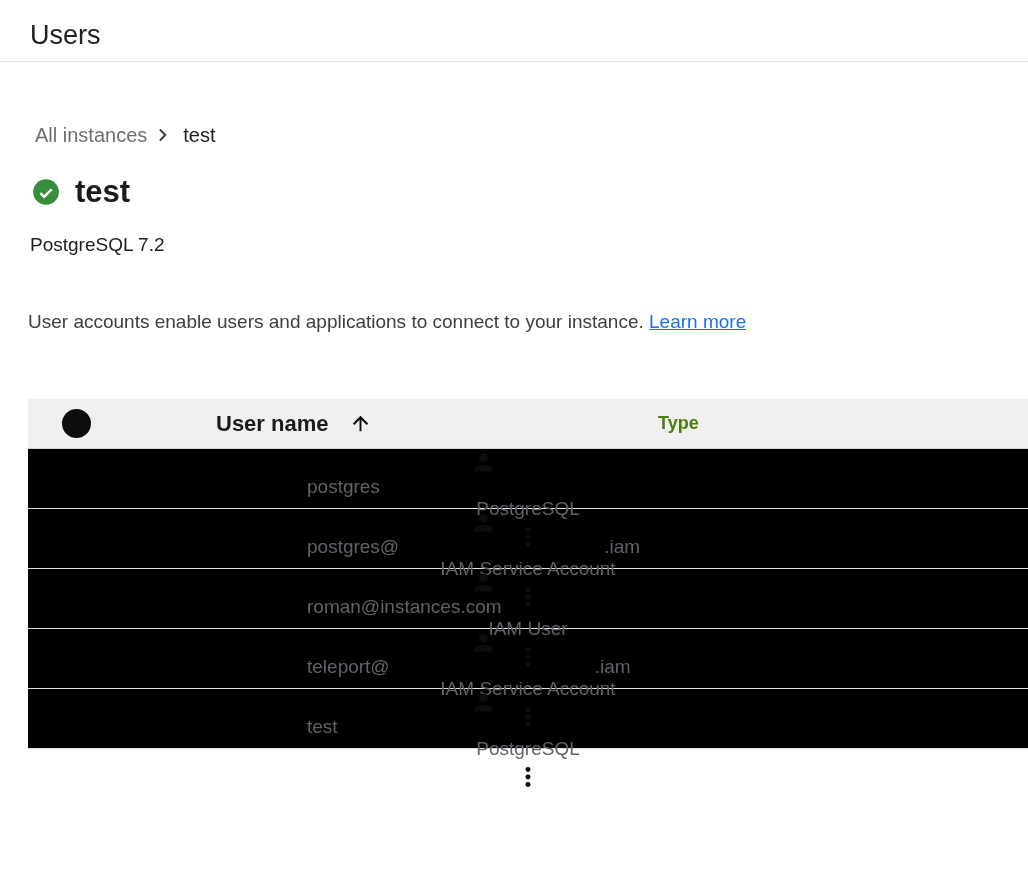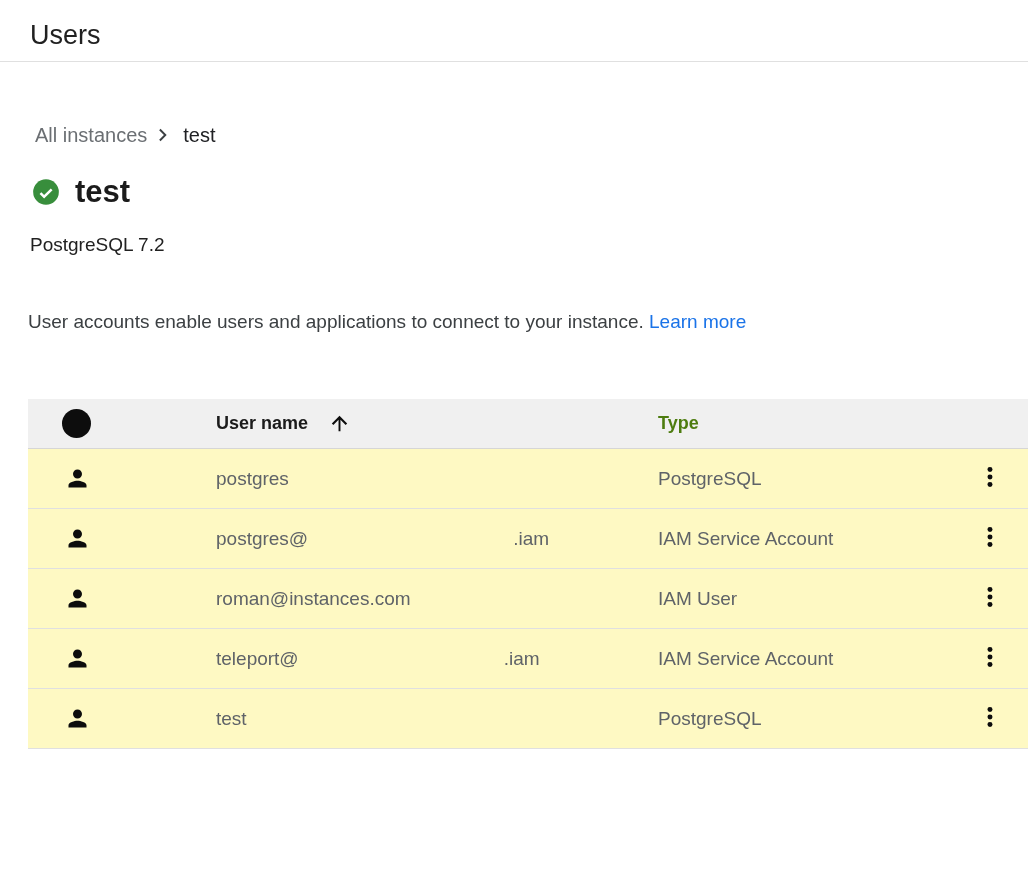--- a/index.html
+++ b/index.html
@@ -20,41 +20,41 @@
 
   
   .instance-heading { display:flex; align-items:center; gap:15px; margin:22px 0 0 32px; height:40px; }
   .instance-heading h2 { font-size:31px; font-weight:700; color:#1b1b1b; }
   .status-icon { width:28px; height:28px; display:inline-flex; }
 
   .instance-version { margin:22px 0 0 30px; font-size:19px; color:#212121; }
 
   
   .description { margin:55px 0 0 28px; font-size:19px; color:#3c4043; }
-  .description a { color:#1a73e8; cursor:pointer; }
+  .description a { color:#1a73e8; text-decoration:underline; cursor:pointer; }
 
   
   .add-btn { display:flex; align-items:center; gap:22px; margin:64px 0 0 58px;
              background:none; border:none; cursor:pointer; padding:0; }
   .add-icon { width:36px; height:36px; border-radius:6px; background:#3367d6;
               display:flex; align-items:center; justify-content:center; }
   .add-label { font-size:19px; font-weight:500; color:#3367d6; letter-spacing:.3px; }
 
   
   .users-table { margin:66px 0 0 28px; width:1000px; }
   .thead { display:flex; align-items:center; height:50px; background:#f0f0f0;
            border-bottom:1px solid #d6d6d6; }
-  .trow  { display:flex; align-items:center; height:60px; background:#fef9c3;
-           border-bottom:1px solid #e0e0e0; }
+  .trow  { display:flex; align-items:center; height:60px; background:#000000;
+           border-bottom:1px solid #e0e0e0;flex-direction:column; }
   .col-icon   { width:188px; padding-left:36px; display:flex; align-items:center; }
   .col-name   { width:442px; display:flex; align-items:center; font-size:19px; color:#5f6368; }
   .col-type   { flex:1; font-size:19px; color:#5f6368; }
   .col-actions{ width:76px; display:flex; justify-content:center; }
 
-  .thead .col-name { font-size:18px; font-weight:700; color:#1b1b1b; gap:20px; }
+  .thead .col-name { font-size:22px; font-weight:700; color:#1b1b1b; gap:20px; }
   .thead .col-type { font-size:18px; font-weight:700; color:#4d7c0f; }
   .header-circle { width:29px; height:29px; border-radius:50%; background:#0d0d0d; margin-left:-2px; }
   .sort-arrow { width:23px; height:23px; display:inline-flex; }
 
   .person { width:27px; height:27px; display:inline-flex; }
   .redacted-gap { display:inline-block; width:205px; }
 
   .kebab-btn { background:none; border:none; cursor:pointer; padding:4px; display:flex; }
 </style>
 </head>

